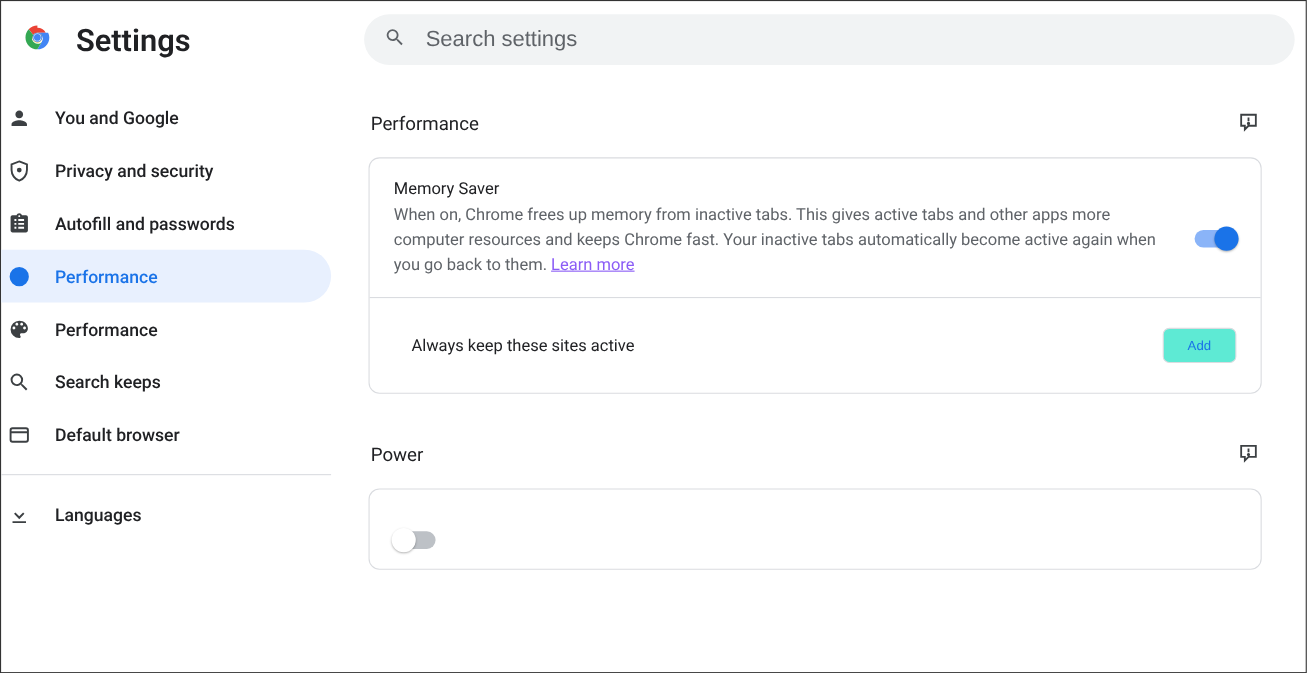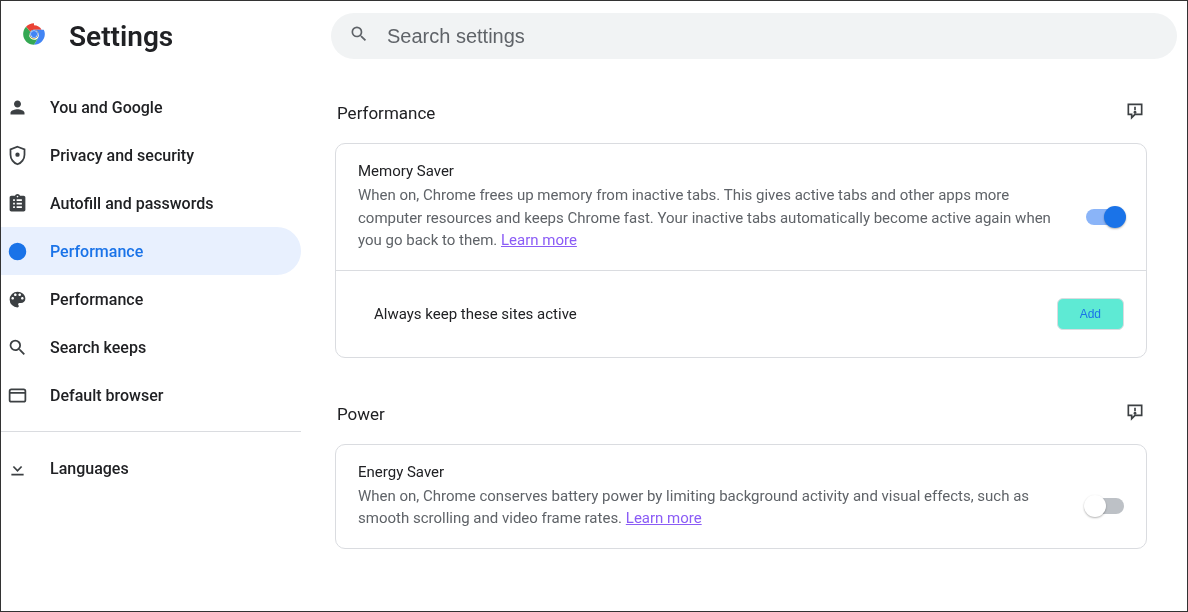--- a/index.html
+++ b/index.html
@@ -311,26 +311,20 @@
         <svg width="20" height="20" viewBox="0 0 24 24" fill="none" stroke="currentColor" stroke-width="2">
             <path d="M20 4H4v12h4v4l4-4h8V4z"></path>
             <line x1="12" y1="7" x2="12" y2="11"></line>
             <circle cx="12" cy="13.5" r="0.8" fill="currentColor"></circle>
           </svg>
       </span>
     </div>
 
     <div class="card">
       <div class="card-row">
-        <div class="row-text">
-          <div class="row-title">Energy Saver</div>
-          <div class="row-desc">
-            <span>When on, Chrome conserves battery power by limiting background activity and visual effects, such as smooth scrolling and video frame rates. </span><a href="#" class="learn-link">Learn more</a>
-          </div>
-        </div>
         <div class="toggle off">
           <div class="toggle-knob"></div>
         </div>
       </div>
     </div>
 
   </div>
 </div>
 
 </body></html>

